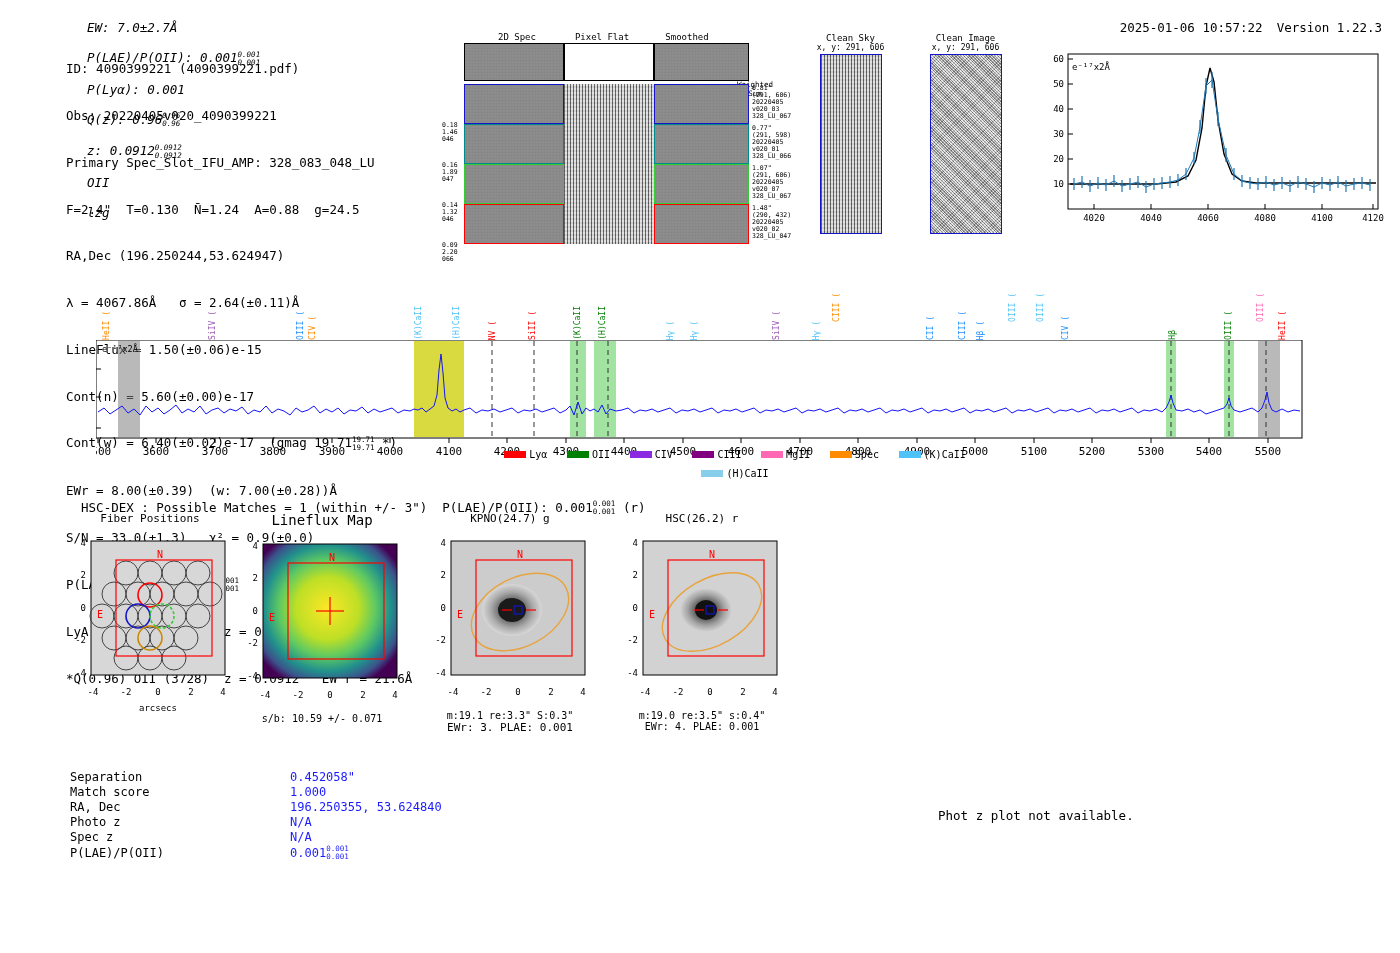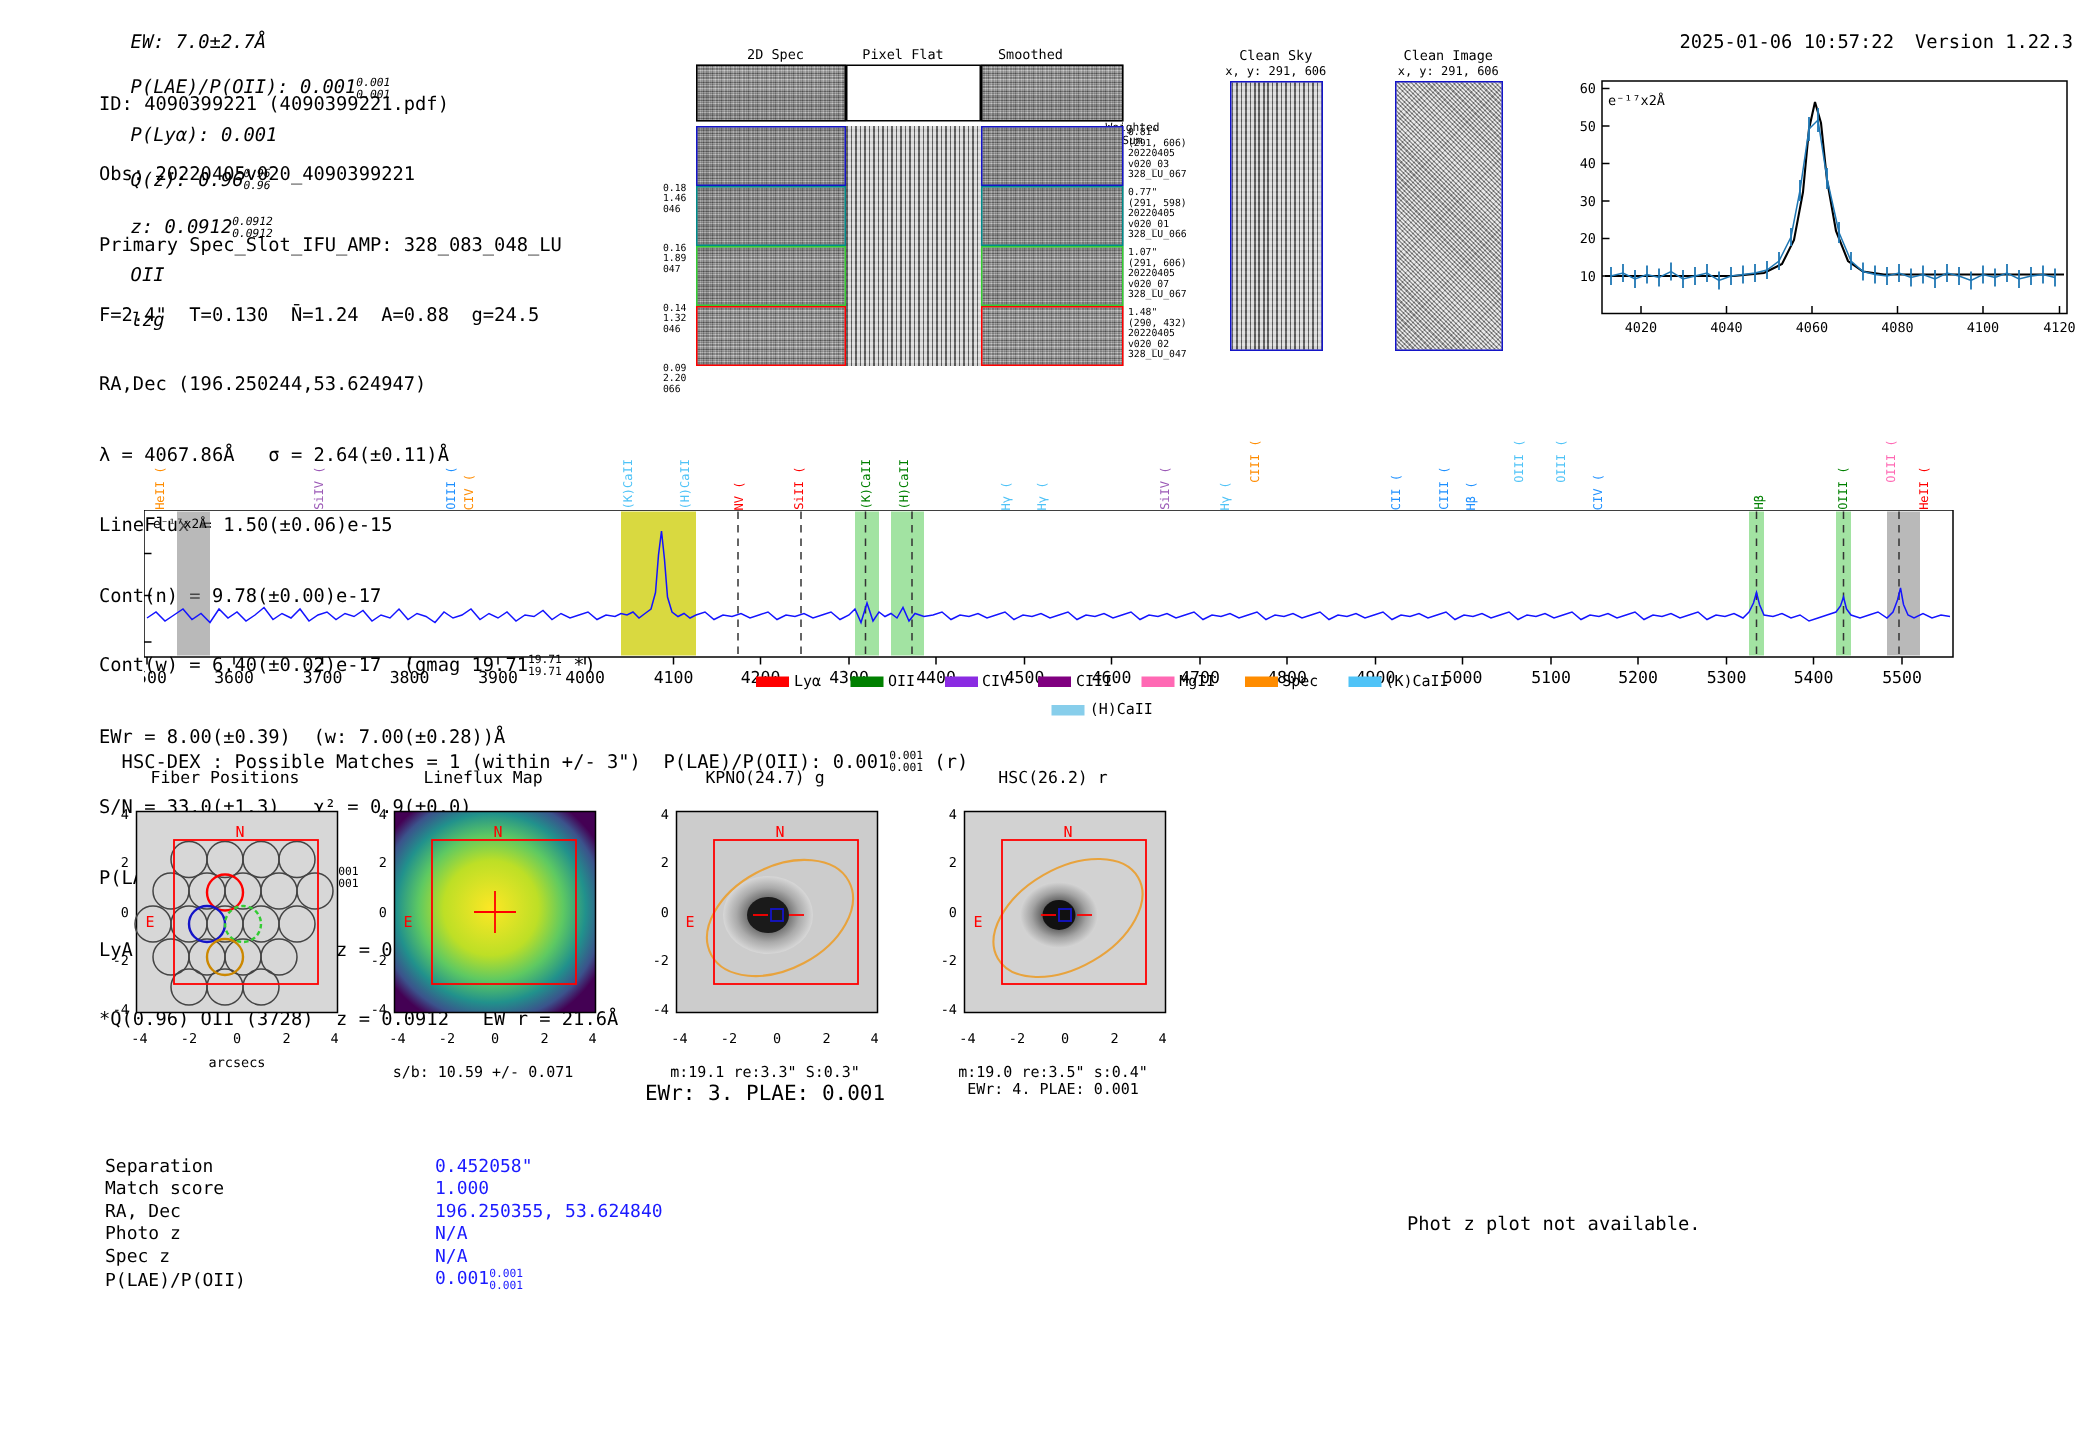--- a/index.html
+++ b/index.html
@@ -59,21 +59,21 @@
 </div>
 
 <div class="abs blk" style="left:66px;top:30px;">
   <div>ID: 4090399221 (4090399221.pdf)</div>
   <div>Obs: 20220405v020_4090399221</div>
   <div>Primary Spec_Slot_IFU_AMP: 328_083_048_LU</div>
   <div>F=2.4"  T=0.130  N̄=1.24  A=0.88  g=24.5</div>
   <div>RA,Dec (196.250244,53.624947)</div>
   <div>λ = 4067.86Å   σ = 2.64(±0.11)Å</div>
   <div>LineFlux = 1.50(±0.06)e-15</div>
-  <div>Cont(n) = 9.78(±0.00)e-17</div>
+  <div>Cont(n) = 5.60(±0.00)e-17</div>
   <div><span>Cont(w) = 6.40(±0.02)e-17  (gmag 19.71</span><span class="frac"><span>19.71</span><br><span>19.71</span></span><span> *)</span></div>
   <div>EWr = 8.00(±0.39)  (w: 7.00(±0.28))Å</div>
   <div>S/N = 33.0(±1.3)   χ² = 0.9(±0.0)</div>
   <div><span>P(LAE)/P(OII): 0.001</span><span class="frac"><span>0.001</span><br><span>0.001</span></span></div>
   <div>LyA z = 2.3462   OII z = 0.0912</div>
   <div>*Q(0.96) OII (3728)  z = 0.0912   EW r = 21.6Å</div>
 </div>
 
 <div class="abs" style="left:462px;top:32px;width:318px;height:220px;">
   <div class="abs panel-label" style="left:20px;top:0px;width:70px;">2D Spec</div>
@@ -409,21 +409,21 @@
     <circle cx="90" cy="67" r="12" fill="none" stroke="#ff0000" stroke-width="1.6"></circle>
     <circle cx="78" cy="88" r="12" fill="none" stroke="#1414c8" stroke-width="1.6"></circle>
     <circle cx="102" cy="88" r="12" fill="none" stroke="#33cc33" stroke-width="1.6" stroke-dasharray="3,2"></circle>
     <circle cx="90" cy="110" r="12" fill="none" stroke="#cc8800" stroke-width="1.6"></circle>
     <text x="100" y="30" font-family="DejaVu Sans Mono" font-size="10" fill="#ff0000" text-anchor="middle">N</text>
     <text x="40" y="90" font-family="DejaVu Sans Mono" font-size="10" fill="#ff0000" text-anchor="middle">E</text>
   </svg>
 </div>
 
 <div class="abs" style="left:232px;top:512px;width:180px;">
-  <div class="panel-label" style="font-size:11px;">Lineflux Map</div>
+  <div class="panel-label" style="font-size:14px;">Lineflux Map</div>
   <svg width="180" height="190" viewBox="0 0 180 190" style="margin-top:3px;">
     <defs>
       <radialGradient id="vir" cx="48%" cy="48%" r="62%">
         <stop offset="0%" stop-color="#fde725"></stop>
         <stop offset="38%" stop-color="#bddf26"></stop>
         <stop offset="58%" stop-color="#5ec962"></stop>
         <stop offset="76%" stop-color="#21918c"></stop>
         <stop offset="90%" stop-color="#3b528b"></stop>
         <stop offset="100%" stop-color="#440154"></stop>
       </radialGradient>
@@ -482,21 +482,21 @@
     <ellipse cx="92" cy="82" rx="14" ry="12" fill="#1a1a1a"></ellipse>
     <ellipse cx="100" cy="84" rx="52" ry="34" fill="none" stroke="#e8a33d" stroke-width="1.4" transform="rotate(-28 100 84)"></ellipse>
     <rect x="56" y="32" width="96" height="96" fill="none" stroke="#ff0000" stroke-width="1.2"></rect>
     <rect x="94" y="78" width="8" height="8" fill="none" stroke="#1414c8" stroke-width="1.2"></rect>
     <line x1="82" y1="82" x2="92" y2="82" stroke="#ff0000" stroke-width="1.2"></line>
     <line x1="106" y1="82" x2="116" y2="82" stroke="#ff0000" stroke-width="1.2"></line>
     <text x="100" y="30" font-family="DejaVu Sans Mono" font-size="10" fill="#ff0000" text-anchor="middle">N</text>
     <text x="40" y="90" font-family="DejaVu Sans Mono" font-size="10" fill="#ff0000" text-anchor="middle">E</text>
   </svg>
   <div class="panel-label" style="font-size:10px;margin-top:-12px;">m:19.1  re:3.3"  S:0.3"</div>
-  <div class="panel-label" style="font-size:14px;">EWr: 3. PLAE: 0.001</div>
+  <div class="panel-label" style="font-size:11px;">EWr: 3. PLAE: 0.001</div>
 </div>
 
 <div class="abs" style="left:612px;top:512px;width:180px;">
   <div class="panel-label" style="font-size:11px;">HSC(26.2) r</div>
   <svg width="180" height="190" viewBox="0 0 180 190" style="margin-top:3px;">
     <defs>
       <radialGradient id="gal2" cx="50%" cy="50%" r="50%">
         <stop offset="0%" stop-color="#0d0d0d"></stop>
           <stop offset="35%" stop-color="#4a4a4a"></stop>
         <stop offset="70%" stop-color="#a0a0a0"></stop>

